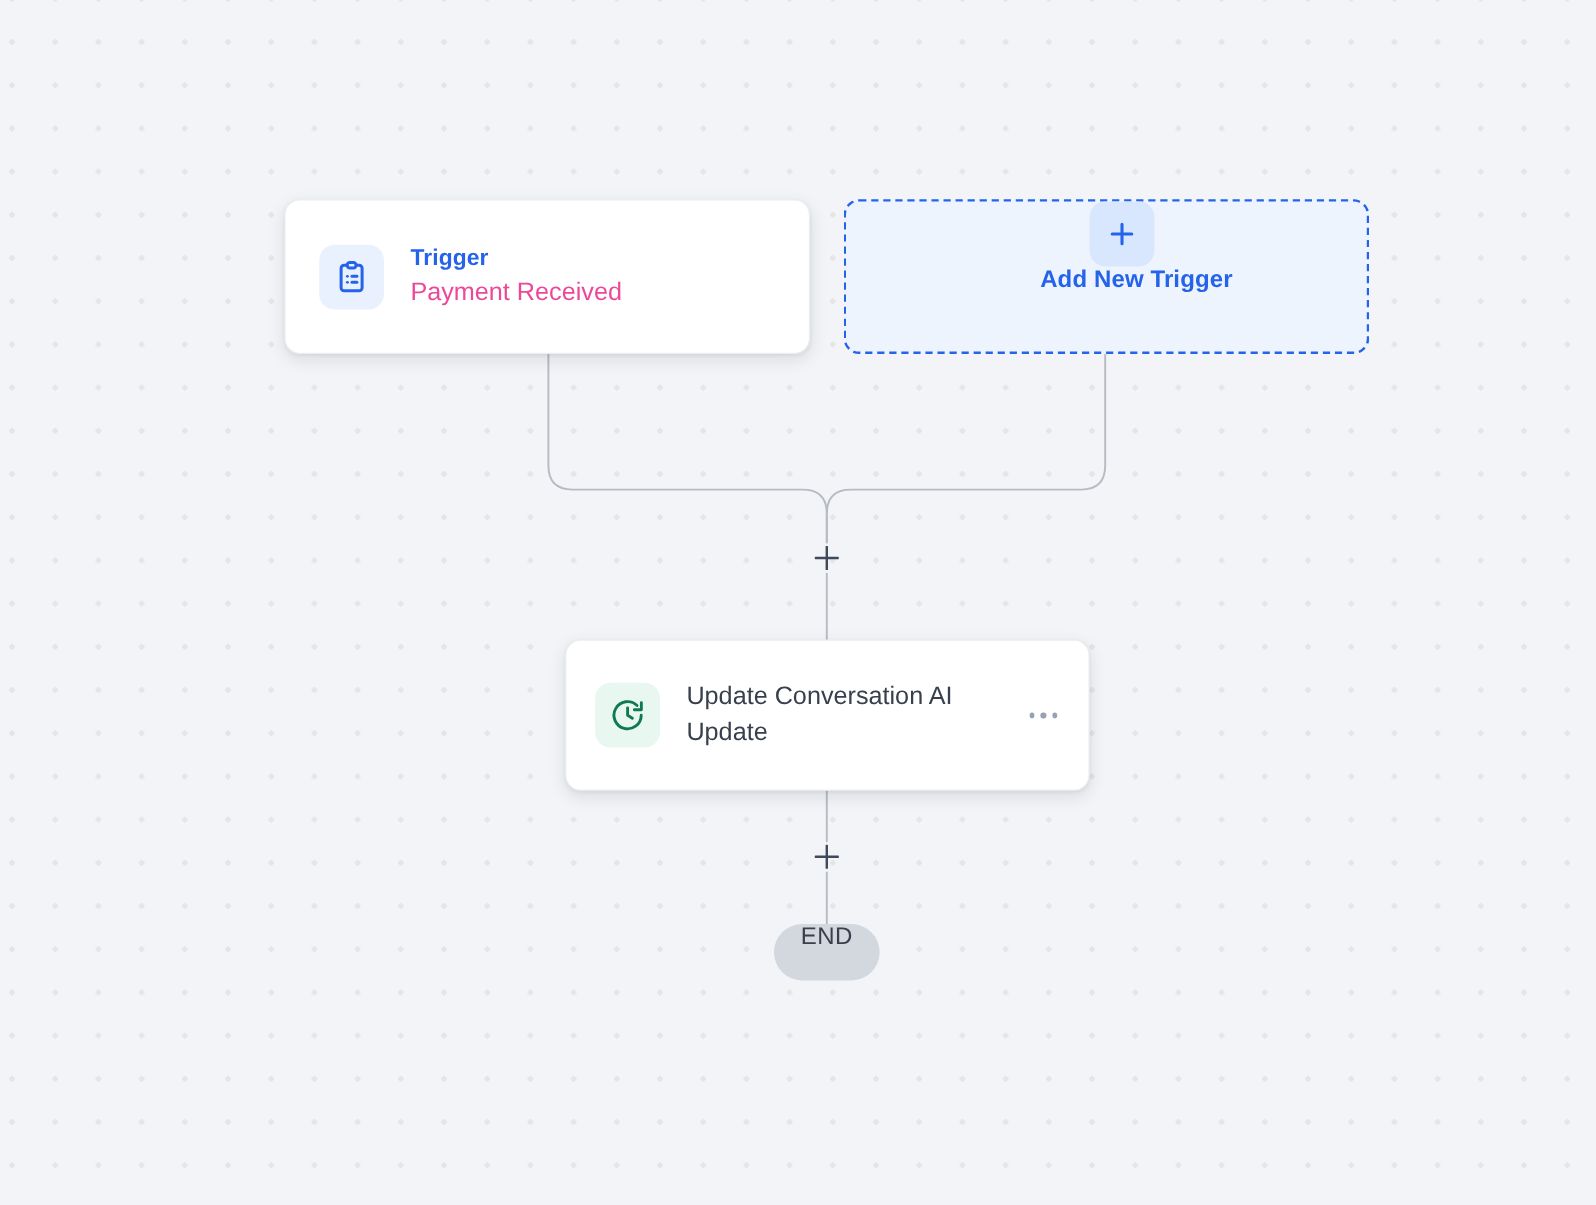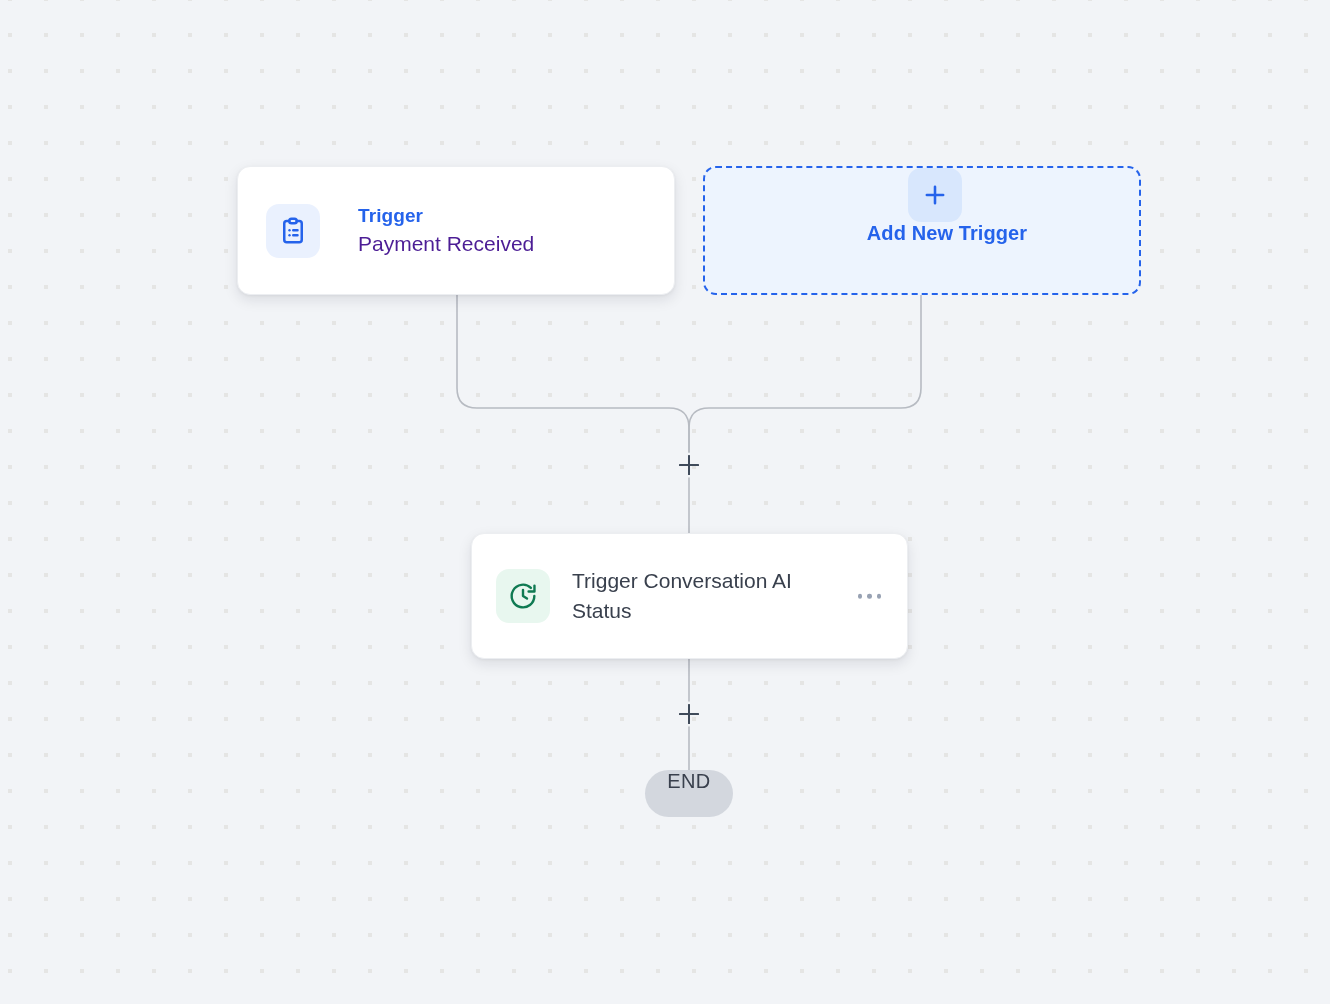--- a/index.html
+++ b/index.html
@@ -73,35 +73,35 @@
 
   
   #trigger-node {
     left: 237px;
     top: 166px;
     width: 438px;
     height: 129px;
     padding-left: 28px;
   }
   .trigger-text {
-    margin-left: 38px;
+    margin-left: 22px;
     display: flex;
     flex-direction: column;
     justify-content: center;
   }
   .trigger-kind {
     font-size: 19px;
     font-weight: bold;
     color: #2563eb;
     line-height: 26px;
     letter-spacing: 0.1px;
   }
   .trigger-name {
     font-size: 21px;
-    color: #4c1d95;
+    color: #ec4899;
     line-height: 30px;
   }
 
   
   #add-trigger-node {
     left: 703px;
     top: 166px;
     width: 438px;
     height: 129px;
     padding-left: 26px;
@@ -241,21 +241,21 @@
   <div class="plus-btn" id="plus-merge"></div>
 
   <div class="node card-white" id="action-node">
     <div class="icon-tile tile-green">
       <svg width="32" height="32" viewBox="0 0 24 24" fill="none" stroke="#0f7a52" stroke-width="1.8" stroke-linecap="round" stroke-linejoin="round">
         <path d="M20.5 12a8.5 8.5 0 1 1-2.6-6.1"></path>
         <polyline points="20.6,4.2 20.6,8.6 16.2,8.6"></polyline>
         <path d="M12 7.4V12l3 1.9"></path>
       </svg>
     </div>
-    <div class="action-title">Trigger Conversation AI Status</div>
+    <div class="action-title">Update Conversation AI Update</div>
     <div class="dots-menu">
       <i></i>
         <i></i>
         <i></i>
     </div>
   </div>
 
   <div class="plus-btn" id="plus-action"></div>
 
   <div id="end-node">

